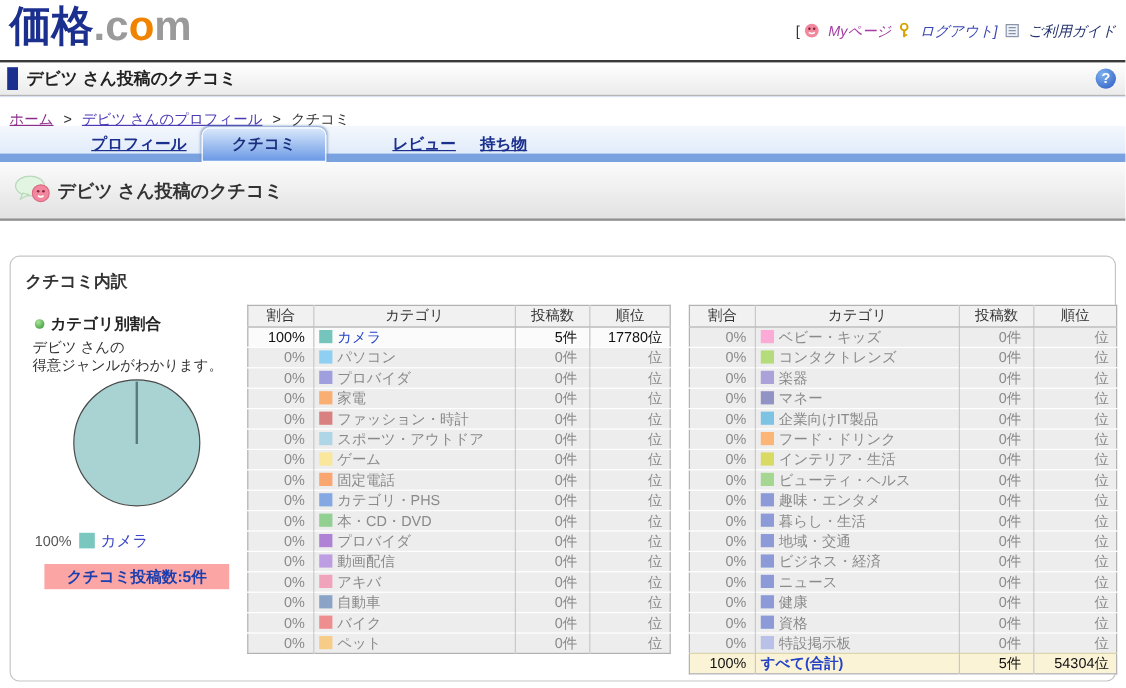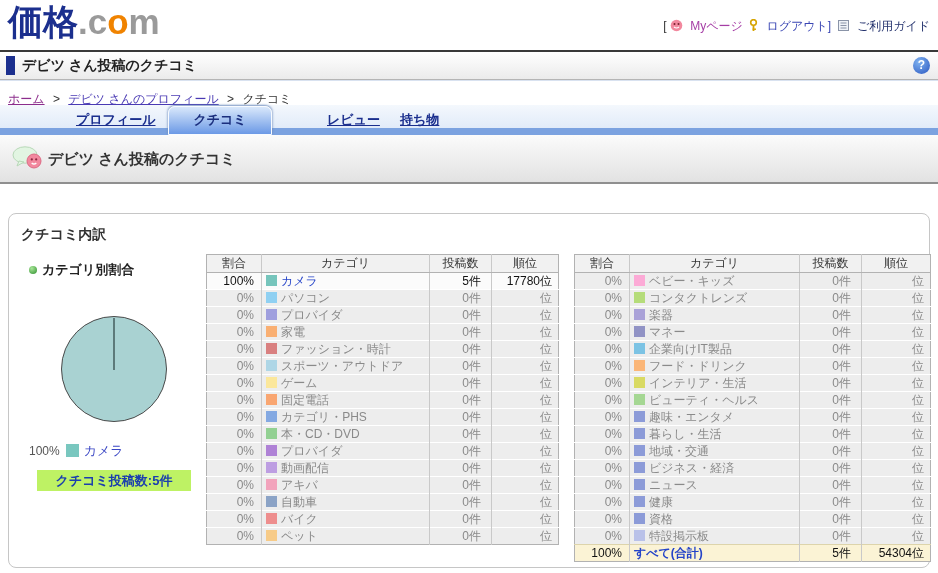--- a/index.html
+++ b/index.html
@@ -8,21 +8,21 @@
     font-family:"Liberation Sans","DejaVu Sans",sans-serif;
     -webkit-font-smoothing:antialiased;
   }
   
   .top{height:48px;position:relative;}
   .logo{position:absolute;left:8px;top:4px;font-size:35px;font-weight:bold;line-height:36px;cursor:pointer;}
   .logo .kakaku{color:#1b2f8e;}
   .logo .gray{color:#9a9a9a;}
   .logo .orange{color:#f08300;}
   .userlinks{position:absolute;right:6px;top:18px;font-size:12px;color:#333;white-space:nowrap;}
-  .userlinks .lnk{text-decoration:none;margin:0 2px;}
+  .userlinks .lnk{text-decoration:none;margin:0 2px;font-style:italic;}
   .lnk-my{color:#a53da5;}
   .lnk-logout{color:#3a46b4;}
   .lnk-guide{color:#25336e;}
   .ico{display:inline-block;vertical-align:-2px;margin-right:2px;}
   
   .titlebar{margin-top:2px;border-top:2px solid #3a3a3a;background:linear-gradient(#ffffff,#ebebeb);
     border-bottom:1px solid #b5b5b5;height:27px;position:relative;box-shadow:0 1px 0 #d9e2f0;}
   .titlebar .block{position:absolute;left:6px;top:4px;width:9px;height:19px;background:#1b2f8e;}
   .titlebar .t{position:absolute;left:22px;top:5px;font-size:14px;font-weight:bold;color:#222;}
   .help{position:absolute;right:8px;top:5px;width:17px;height:17px;border-radius:50%;
@@ -58,21 +58,21 @@
   .bullet-title{position:absolute;left:20px;top:47px;font-size:13px;font-weight:bold;color:#222;}
   .bullet{display:inline-block;width:8px;height:8px;border-radius:50%;
     background:radial-gradient(circle at 35% 30%,#a8e698,#2f8f2f);margin-right:5px;}
   .desc{position:absolute;left:18px;top:68px;font-size:12px;color:#333;line-height:15px;}
   .pie{position:absolute;left:52px;top:102px;width:106px;height:106px;border-radius:50%;
     border:1px solid #4a4a4a;box-sizing:border-box;background:#a9d2d2;}
   .pie-needle{position:absolute;left:104px;top:104px;width:2px;height:52px;background:#5d7a7a;}
   .legend{position:absolute;left:20px;top:228px;font-size:12px;color:#555;white-space:nowrap;}
   .legend .sw{display:inline-block;width:13px;height:13px;background:#79c7bf;vertical-align:-2px;margin:0 5px 0 6px;}
   .legend .lbl{color:#3a46c4;font-size:13px;}
-  .postcount{position:absolute;left:28px;top:256px;width:154px;height:21px;background:#bef264;
+  .postcount{position:absolute;left:28px;top:256px;width:154px;height:21px;background:#fca5a5;
     text-align:center;line-height:21px;font-size:13px;font-weight:bold;color:#1b3fae;}
   
   .cat-table{position:absolute;top:40px;border:1px solid #b2b2b2;border-collapse:collapse;
     table-layout:fixed;background:#ededed;}
   .t1{left:197px;width:352px;}
   .t2{left:565px;width:356px;}
   .cat-table th{background:#f1f1f1;font-weight:normal;font-size:12px;color:#333;height:17px;
     border-bottom:1px solid #b2b2b2;border-right:1px solid #c9c9c9;padding:0;}
   .cat-table th:last-child,.cat-table td:last-child{border-right:none;}
   .cat-table td{font-size:12px;height:16px;line-height:16px;border-right:1px solid #c9c9c9;
@@ -151,20 +151,24 @@
         <circle cx="24.2" cy="13.4" r="1.1" fill="#8e2740"></circle>
         <path d="M19.7 17 Q22 19.2 24.3 17" stroke="#fff" stroke-width="1.4" fill="none"></path>
       </svg></span>
   <span class="banner-title">デビツ さん投稿のクチコミ</span>
 </div>
 
 <div class="panel">
   <div class="panel-heading">クチコミ内訳</div>
 
   <div class="bullet-title"><span class="bullet"></span><span>カテゴリ別割合</span></div>
+  <div class="desc">
+    <span>デビツ さんの</span><br>
+    <span>得意ジャンルがわかります。</span>
+  </div>
 
   <div class="pie" id="pie" style="background: rgb(169, 210, 210);"></div>
   <div class="pie-needle"></div>
 
   <div class="legend">
     <span>100%</span><span class="sw" id="legendsw" style="background: rgb(121, 199, 191);"></span><span class="lbl">カメラ</span>
   </div>
 
   <div class="postcount">クチコミ投稿数:5件</div>
 

